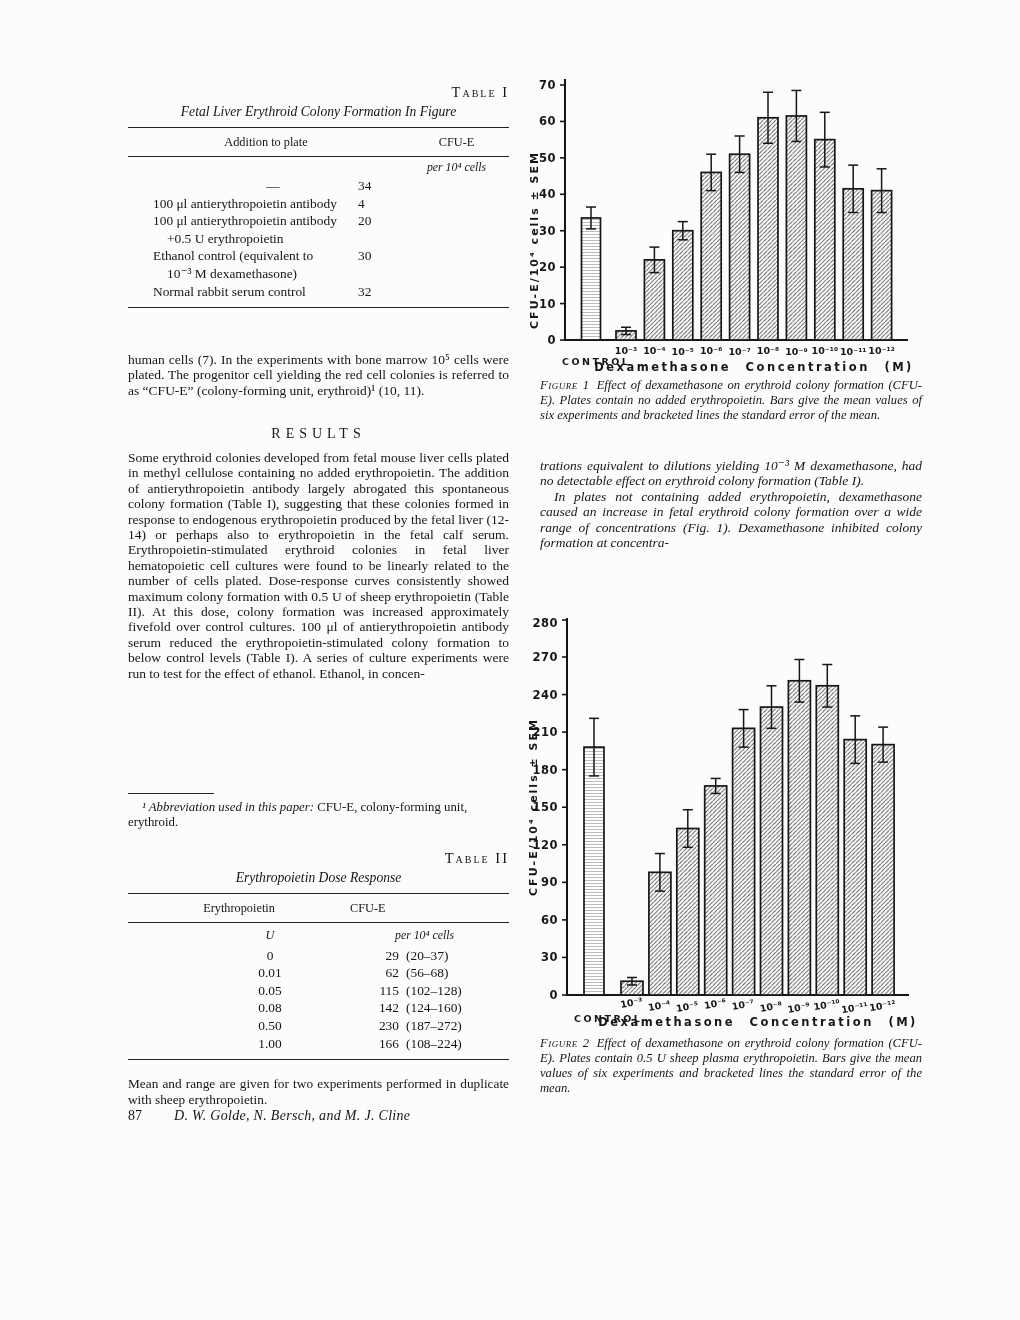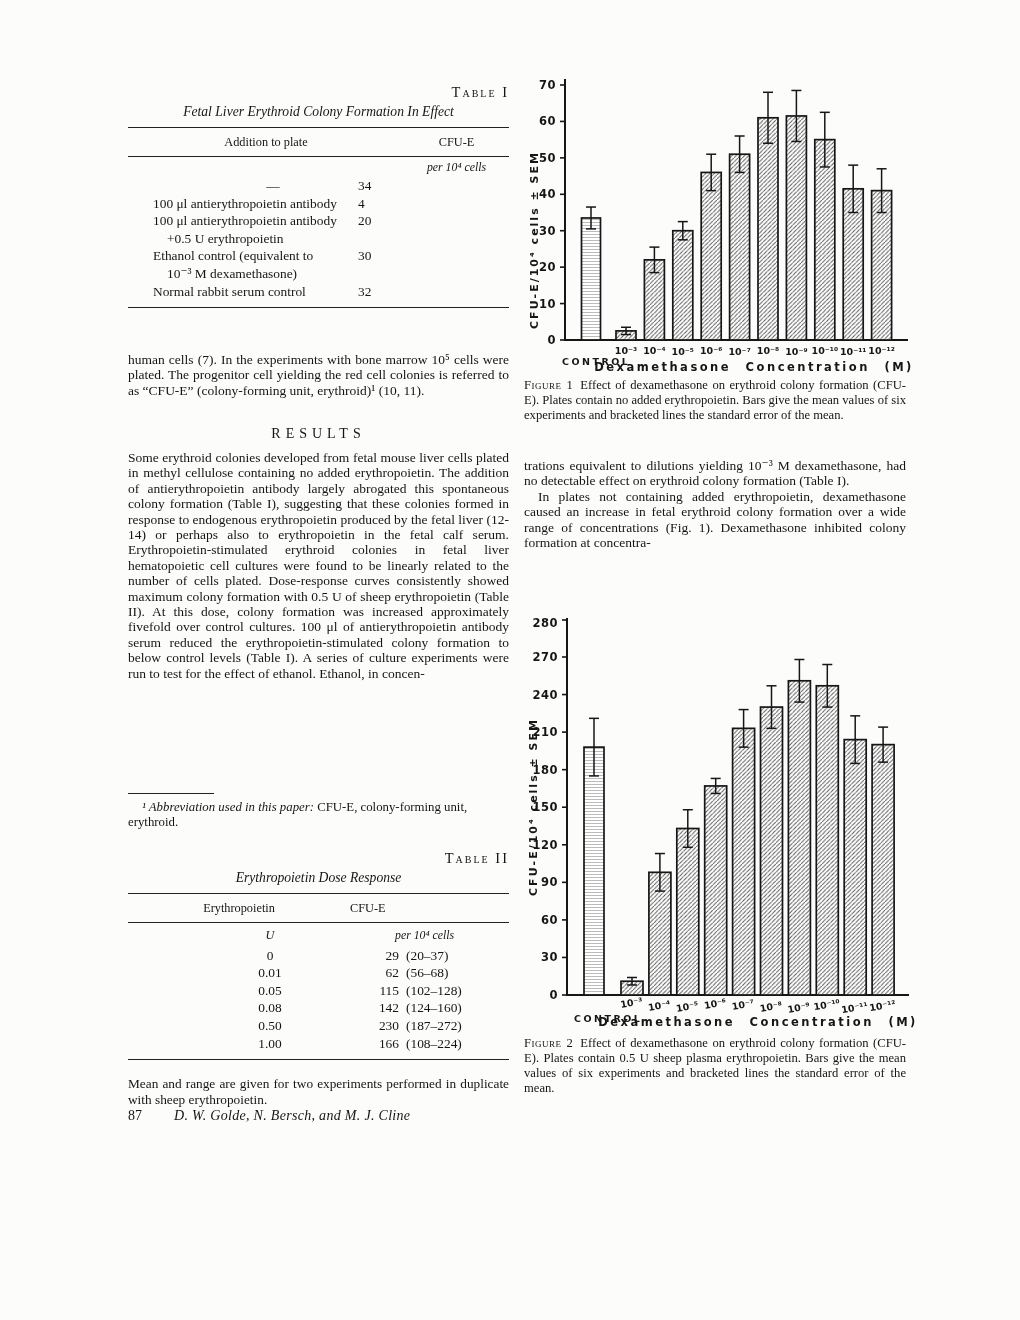--- a/index.html
+++ b/index.html
@@ -1,20 +1,20 @@
 <!DOCTYPE html>
 <html><head>
 <meta charset="utf-8">
 <style>
   html,body{margin:0;padding:0;background:#e8e8e8;}
   #page{position:relative;width:1020px;height:1320px;background:#fcfcfa;color:#151515;
         font-family:"Liberation Serif","DejaVu Serif",serif;overflow:hidden;}
   .abs{position:absolute;}
   .lcol{left:128px;width:381px;}
-  .rcol{left:524px;width:382px;}
+  .rcol{left:540px;width:382px;font-style:italic;}
   .body-text{font-size:13.5px;line-height:15.4px;text-align:justify;}
   .body-text p{margin:0;}
   .indent{text-indent:14px;}
   .caption{font-size:12.6px;line-height:15.1px;text-align:justify;margin:0;}
   .caplead{font-variant:small-caps;letter-spacing:0.5px;margin-right:7px;}
   .results-head{text-align:center;font-size:14px;letter-spacing:5px;}
   
   .tbl-title{text-align:right;font-size:14.5px;letter-spacing:2px;font-variant:small-caps;}
   .tbl-subtitle{text-align:center;font-size:13.6px;font-style:italic;margin-top:3px;}
   .rule{border-top:1.6px solid #222;height:0;}
@@ -50,21 +50,21 @@
   .xtitle{font:bold 11.5px "DejaVu Sans",sans-serif;letter-spacing:2.5px;word-spacing:8px;fill:#161616;}
   .ylabel{font:bold 11px "DejaVu Sans",sans-serif;letter-spacing:2px;fill:#161616;}
 </style>
 </head>
 <body>
 
 <div id="page">
 
   <div class="abs lcol" style="top:84px">
     <div class="tbl-title">Table I</div>
-    <div class="tbl-subtitle">Fetal Liver Erythroid Colony Formation In Effect</div>
+    <div class="tbl-subtitle">Fetal Liver Erythroid Colony Formation In Figure</div>
     <div class="rule" style="margin-top:7px"></div>
     <div class="thead-row">
       <div class="t1h1">Addition to plate</div>
       <div class="t1h2">CFU-E</div>
     </div>
     <div class="rule-thin"></div>
     <div class="t1units-row">
       <div class="t1spacer"></div>
       <div class="t1units">per 10⁴ cells</div>
     </div>

